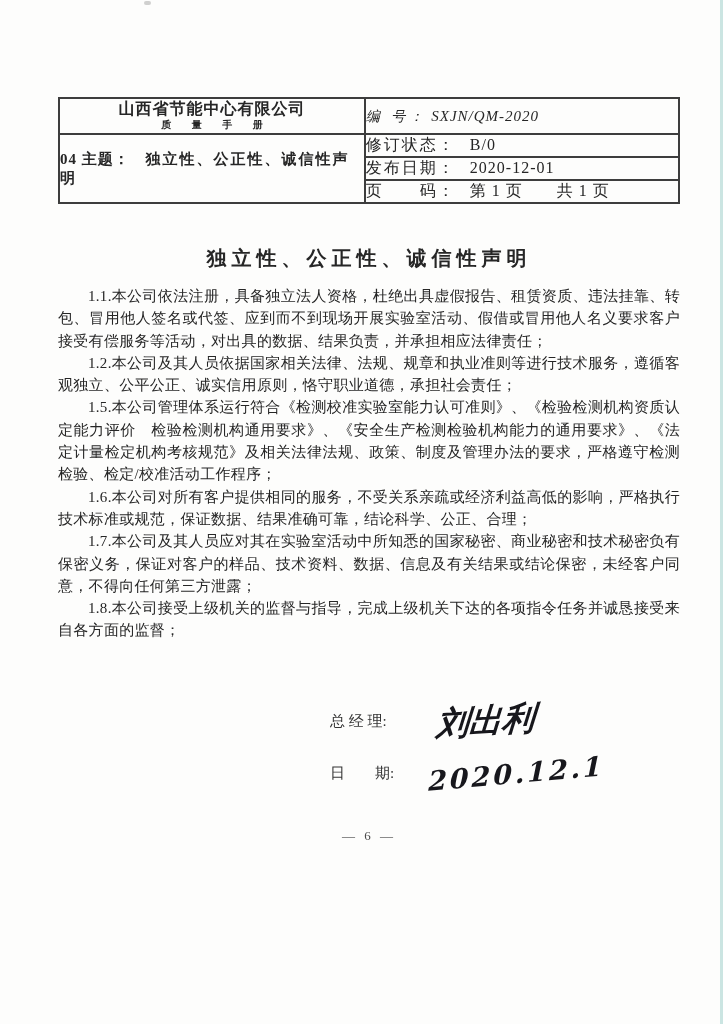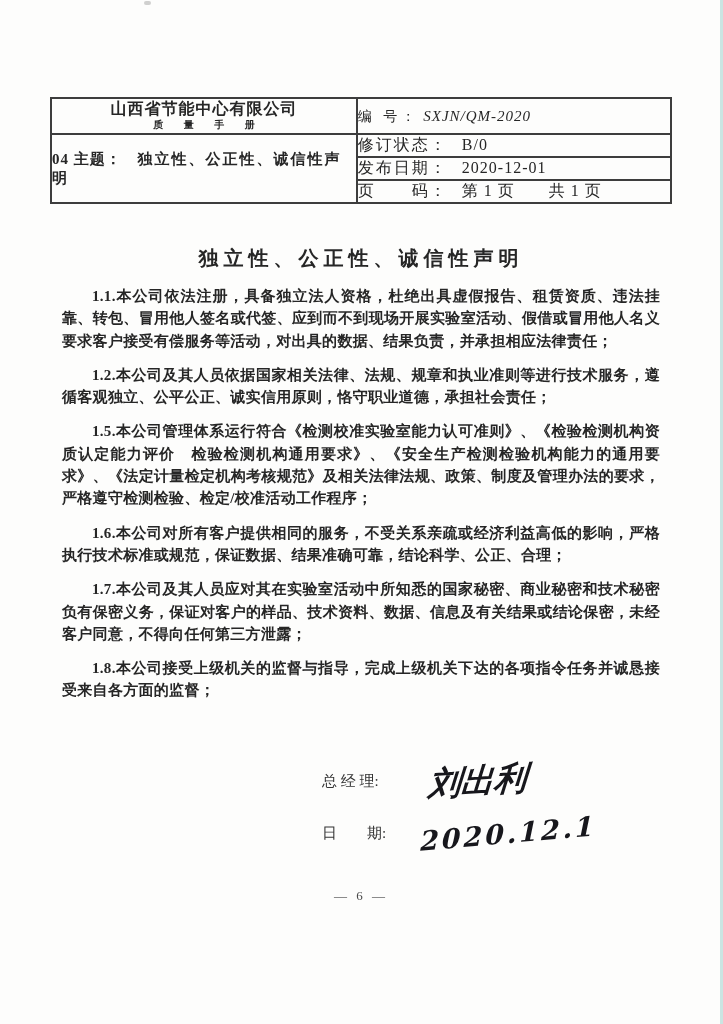--- a/index.html
+++ b/index.html
@@ -10,45 +10,45 @@
     background:#fdfdfc; color:#262626; overflow:hidden;
     box-shadow:0 0 4px rgba(0,0,0,.25);
   }
 
   
   .edge-line { position:absolute; top:0; right:0; width:3px; height:100%;
                background:#b9dcda; opacity:.75; }
   .speckle { position:absolute; left:144px; top:1px; width:7px; height:4px;
              background:#9a9a9a; opacity:.45; border-radius:2px; }
 
-  .content { position:absolute; left:50px; top:97px; width:622px; }
+  .content { position:absolute; left:58px; top:97px; width:622px; }
 
   
   table.header-table { width:100%; border-collapse:collapse; table-layout:fixed; }
   table.header-table td { border:2px solid #3d3d3d; padding:0; }
   td.cell-company { width:49%; height:34px; text-align:center; vertical-align:middle; }
   .company { font-size:16px; font-weight:bold; letter-spacing:1px; line-height:17px; }
   .manual  { font-size:10px; font-weight:bold; letter-spacing:9px; line-height:16px; text-indent:9px; }
   td.cell-docno { vertical-align:middle; padding-left:22px; }
-  .docno-label { font-size:14px; letter-spacing:4px; }
+  .docno-label { font-size:14px; letter-spacing:4px;font-style:italic; }
   .docno-value { font-size:15px; font-style:italic; letter-spacing:1px; font-family:"Liberation Serif",serif; }
   td.cell-subject { vertical-align:middle; padding-left:10px; font-weight:bold; font-size:15px; }
   .subject-label { letter-spacing:1px; }
   .subject-value { margin-left:12px; letter-spacing:2px; }
   td.cell-meta { height:19px; vertical-align:middle; padding-left:6px; font-size:16px; }
   .meta-label { letter-spacing:2px; }
   .meta-value { margin-left:10px; letter-spacing:1px; }
 
   
   .doc-title { margin:41px 0 14px 0; text-align:center; font-size:20px; font-weight:bold;
                letter-spacing:5px; line-height:26px; }
 
   
-  .body-text p { margin:12px; font-size:15px; line-height:22.3px; text-align:justify;
-                 text-indent:2em; letter-spacing:.3px;font-weight:bold; }
+  .body-text p { margin:0; font-size:15px; line-height:22.3px; text-align:justify;
+                 text-indent:2em; letter-spacing:.3px; }
 
   
   .sig-block { margin-top:54px; margin-left:272px; }
   .sig-row { display:flex; align-items:center; height:52px; }
   .sig-label { width:92px; flex:0 0 auto; font-size:15px; color:#333;font-family:Liberation Serif, serif; }
   .script { font-family:"DejaVu Serif","Liberation Serif",serif; font-style:italic;
             font-weight:bold; color:#17171c; white-space:nowrap; }
   .script-name { font-size:33px; transform:rotate(-4deg) skewX(-8deg); margin-left:14px; }
   .script-date { font-size:27px; transform:rotate(-5deg) skewX(-6deg); margin-left:6px; letter-spacing:3px; }
 

